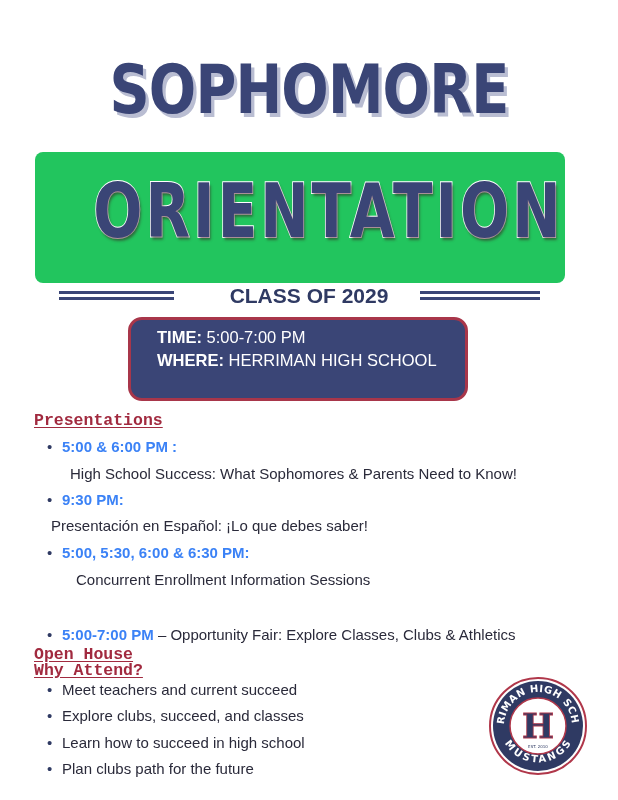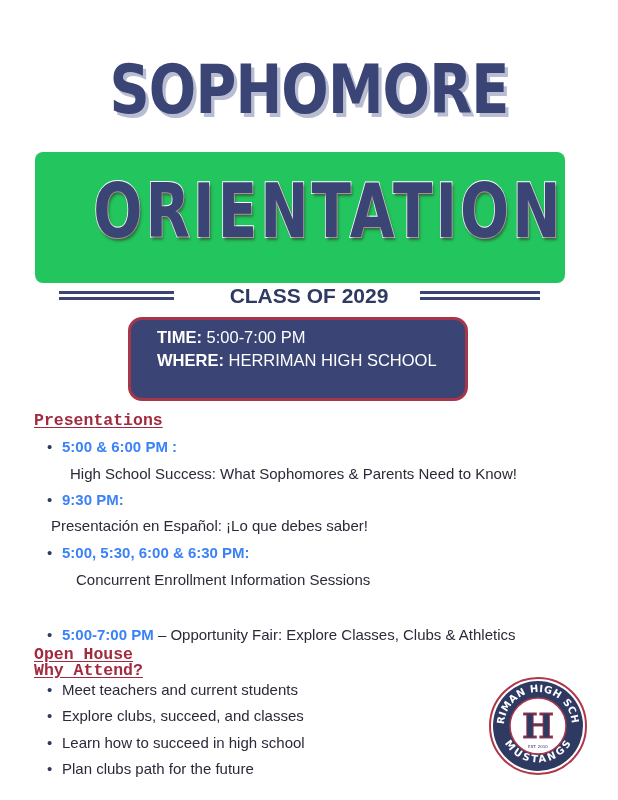--- a/index.html
+++ b/index.html
@@ -47,21 +47,21 @@
 <div class="item" style="left:62px;top:491px;"><span class="bullet">•</span><span class="bold">9:30 PM:</span></div>
 <div class="item" style="left:51px;top:517px;">Presentación en Español: ¡Lo que debes saber!</div>
 
 <div class="item" style="left:62px;top:544px;"><span class="bullet">•</span><span class="bold">5:00, 5:30, 6:00 &amp; 6:30 PM:</span></div>
 <div class="item" style="left:76px;top:571px;">Concurrent Enrollment Information Sessions</div>
 
 <div class="section" style="top:598px;margin-top:47px;">Open House</div>
 <div class="item" style="left:62px;top:626px;"><span class="bullet">•</span><span class="bold">5:00-7:00 PM</span> <span>– Opportunity Fair: Explore Classes, Clubs &amp; Athletics</span></div>
 
 <div class="section" style="top:625px;margin-top:36px;">Why Attend?</div>
-<div class="item" style="left:62px;top:681px;"><span class="bullet">•</span><span>Meet teachers and current students</span></div>
+<div class="item" style="left:62px;top:681px;"><span class="bullet">•</span><span>Meet teachers and current succeed</span></div>
 <div class="item" style="left:62px;top:707px;"><span class="bullet">•</span><span>Explore clubs, succeed, and classes</span></div>
 <div class="item" style="left:62px;top:734px;"><span class="bullet">•</span><span>Learn how to succeed in high school</span></div>
 <div class="item" style="left:62px;top:760px;"><span class="bullet">•</span><span>Plan clubs path for the future</span></div>
 
 <svg class="logo" viewBox="0 0 100 100">
   <defs>
     <path id="arcTop" d="M 16 50 A 34 34 0 0 1 84 50"></path>
     <path id="arcBot" d="M 20 56 A 31 31 0 0 0 80 56"></path>
   </defs>
   <circle cx="50" cy="50" r="48" fill="#ffffff" stroke="#b0374a" stroke-width="2"></circle>

